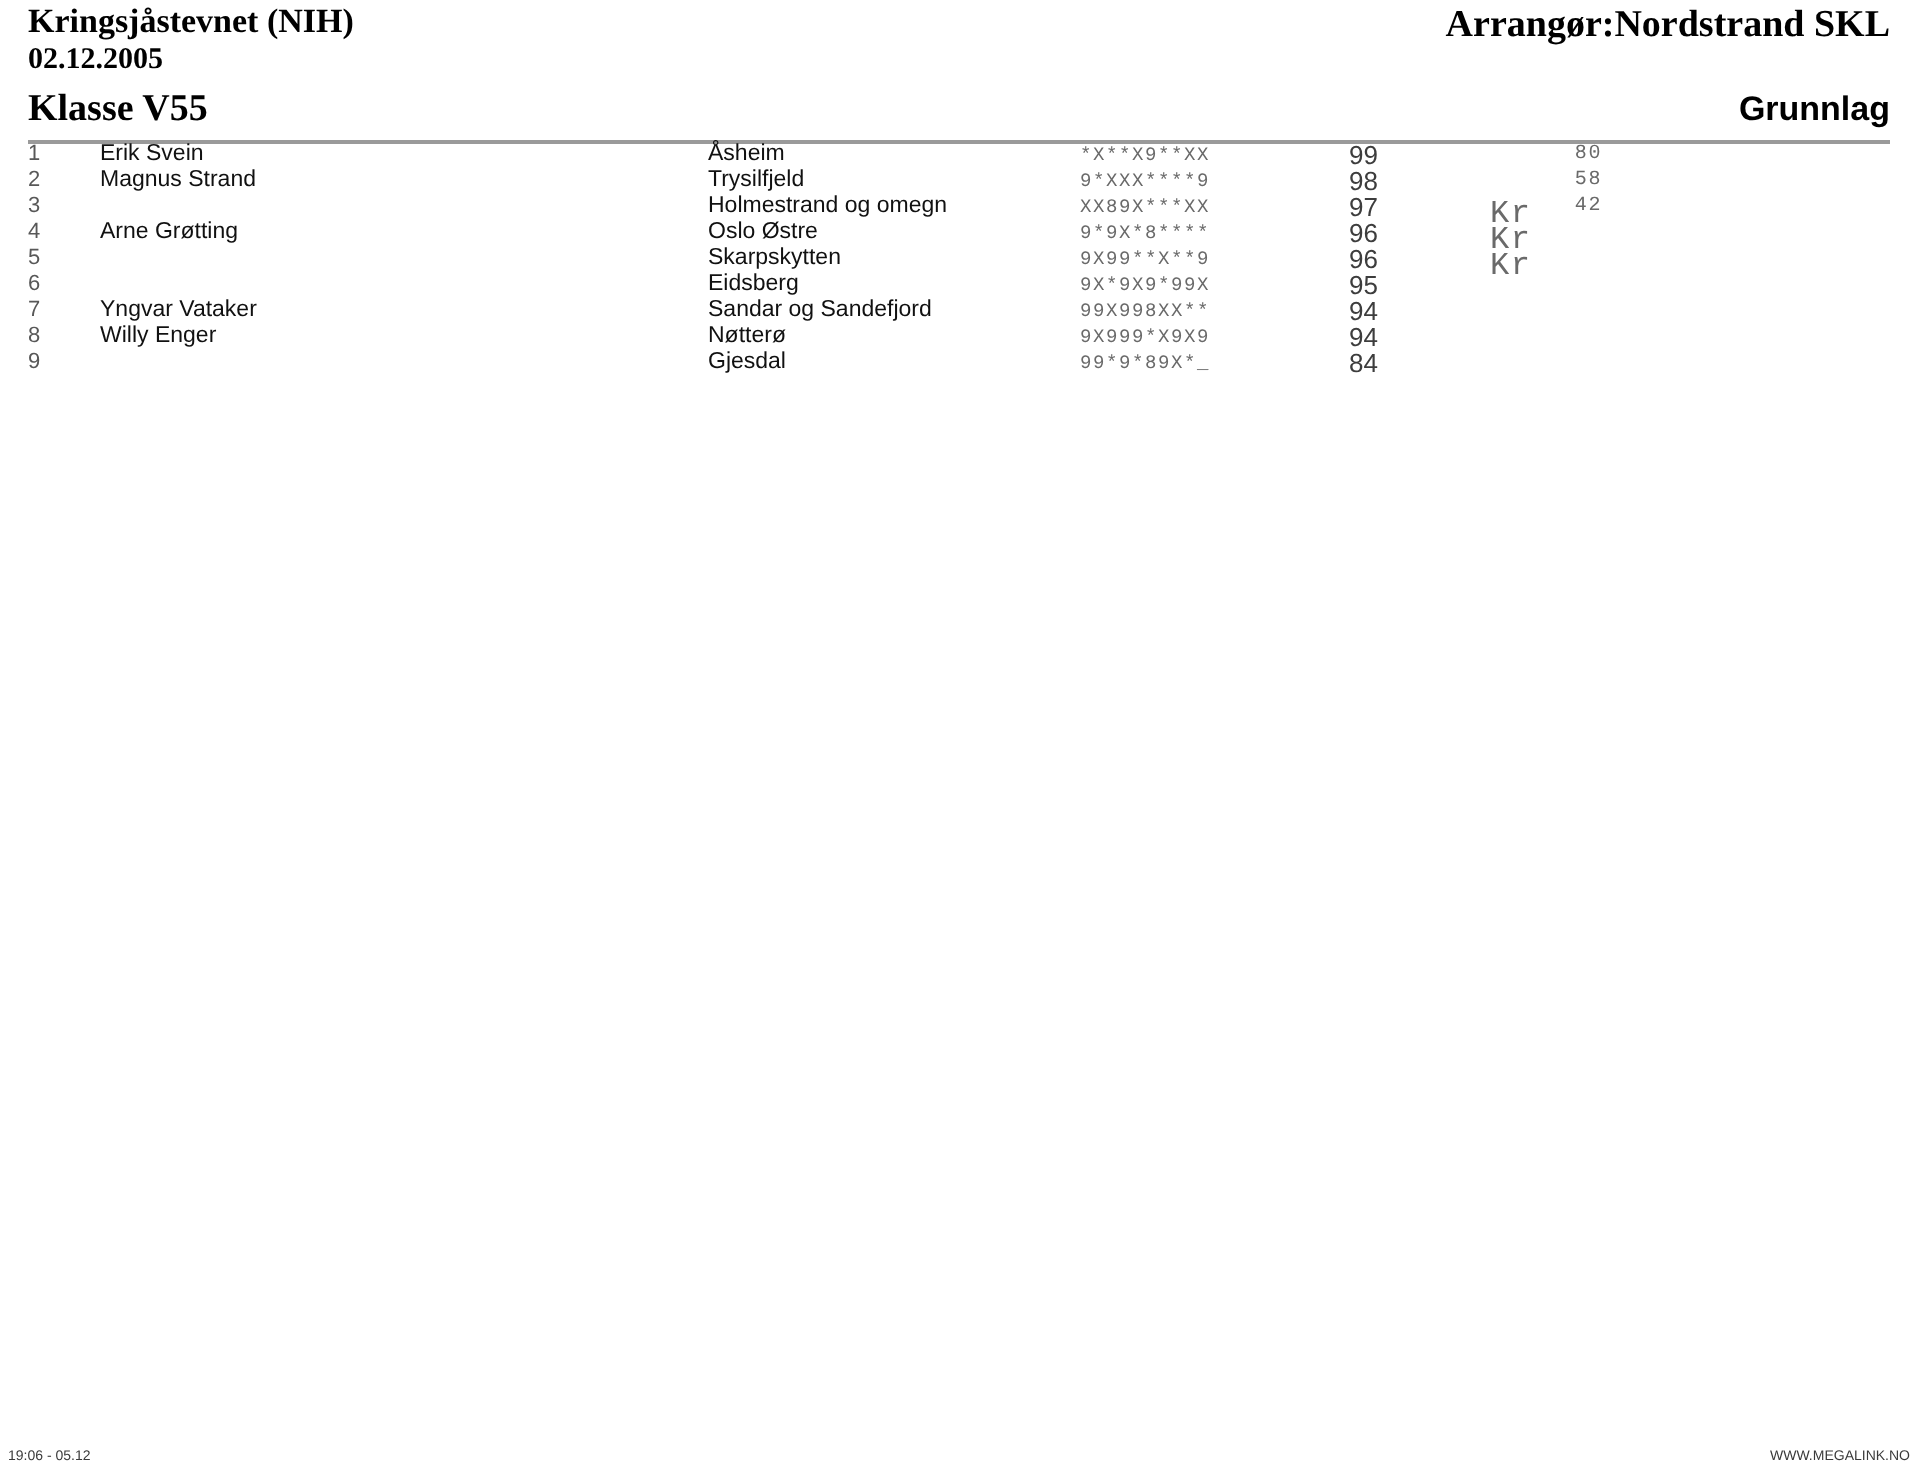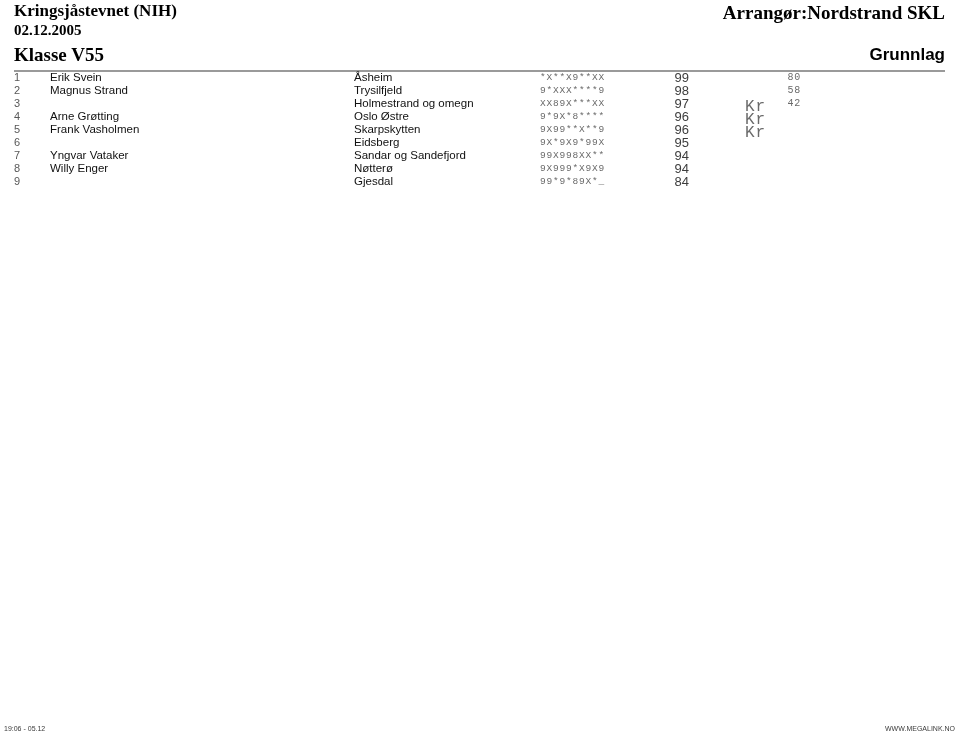--- a/index.html
+++ b/index.html
@@ -223,21 +223,20 @@
         <span class="c-rank">4</span>
         <span class="c-name">Arne Grøtting</span>
         <span class="c-club">Oslo Østre</span>
         <span class="c-series">9*9X*8****</span>
         <span class="c-total">96</span>
         <span class="c-kr-label"></span>
         <span class="c-kr-value"></span>
       </div>
       <div class="row">
         <span class="c-rank">5</span>
-        <span class="c-name">Frank Vasholmen</span>
         <span class="c-club">Skarpskytten</span>
         <span class="c-series">9X99**X**9</span>
         <span class="c-total">96</span>
         <span class="c-kr-label"></span>
         <span class="c-kr-value"></span>
       </div>
       <div class="row">
         <span class="c-rank">6</span>
         <span class="c-club">Eidsberg</span>
         <span class="c-series">9X*9X9*99X</span>

